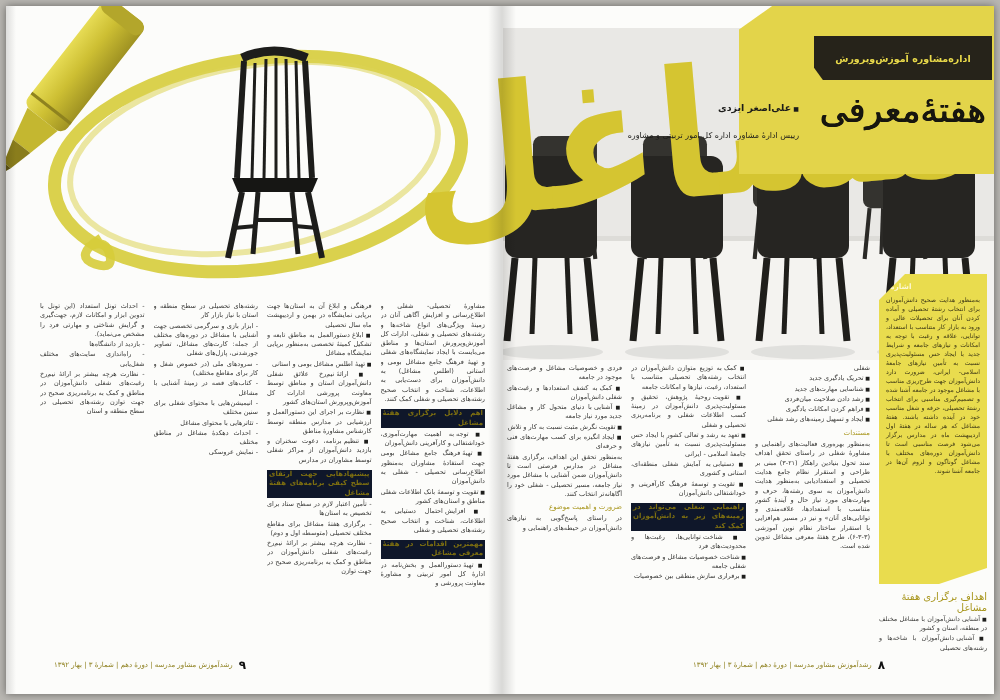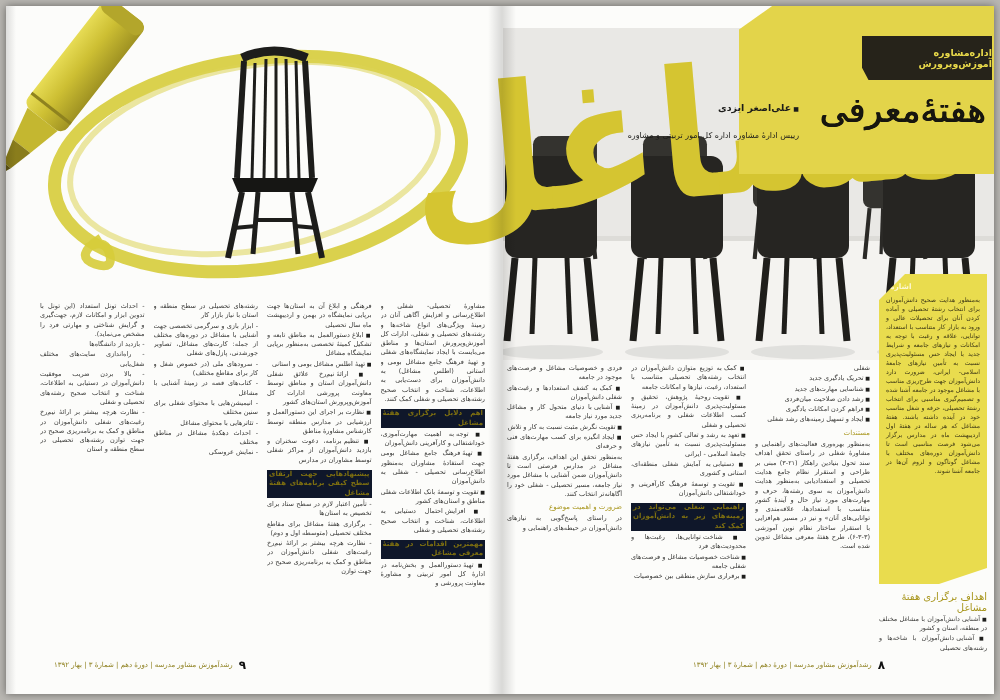--- a/index.html
+++ b/index.html
@@ -21,21 +21,21 @@
   .it .sq{font-size:5px;color:#1e1e1c;}
   .it.h{color:#a8961d;font-weight:normal;font-size:7px;margin:4px 0 2px;}
   .it.hl{color:#7e6f10;font-weight:bold;font-size:7px;margin:4px 0 2px;background:#0f172a;display:inline-block;padding:0 2px;}
   .footer{position:absolute;display:flex;align-items:center;gap:6px;direction:rtl;z-index:30;}
   .footer .ftxt{font-size:7px;color:#8d7f1c;}
   .footer .fnum{font-size:12px;font-weight:bold;color:#111;}
 
   
   .photo-wrap{position:absolute;left:0;top:22px;width:491px;height:332px;overflow:hidden;}
   .yellow-corner{position:absolute;right:0;top:0;width:255px;height:168px;background:#e3d44a;clip-path:polygon(13% 0,100% 0,100% 100%,0 100%,0 14%);z-index:12;}
-  .dept-tab{position:absolute;right:2px;top:30px;width:130px;height:44px;background:#26231a;color:#e8d94a;display:flex;align-items:center;justify-content:center;font-size:9.5px;font-weight:bold;z-index:14;clip-path:polygon(0 0,100% 0,100% 100%,5% 100%,0 72%);}
+  .dept-tab{position:absolute;right:2px;top:30px;width:178px;height:44px;background:#26231a;color:#e8d94a;display:flex;align-items:center;justify-content:center;font-size:9.5px;font-weight:bold;z-index:14;clip-path:polygon(0 0,100% 0,100% 100%,5% 100%,0 72%);}
   .main-title{position:absolute;right:8px;top:84px;width:240px;font-size:35px;font-weight:normal;color:#17160f;z-index:14;letter-spacing:-1px;text-shadow:.5px 0 #17160f,-.5px 0 #17160f;}
   .author{position:absolute;right:195px;top:96px;width:220px;text-align:right;direction:rtl;z-index:14;color:#1c1c1a;}
   .author .a-name{font-size:9.5px;font-weight:bold;}
   .author .a-name .sq{font-size:6px;}
   .author .a-role{font-size:8px;margin-top:18px;}
   .callig{position:absolute;left:-8px;top:46px;width:480px;z-index:10;font-size:158px;font-weight:bold;color:#d5c531;transform:rotate(-5deg) scaleY(1.12);transform-origin:center;line-height:1;text-align:center;pointer-events:none;}
 
   
   .ashareh{position:absolute;right:7px;top:268px;width:108px;height:310px;background:#e9dc4e;z-index:13;
     clip-path:polygon(26px 0,100% 0,100% calc(100% - 16px),calc(100% - 48px) 100%,0 100%,0 26px);
@@ -114,21 +114,20 @@
           <div class="it d">- کتاب‌های قصه در زمینهٔ آشنایی با مشاغل</div>
           <div class="it d">- انیمیشن‌هایی با محتوای شغلی برای سنین مختلف</div>
           <div class="it d">- تئاترهایی با محتوای مشاغل</div>
           <div class="it d">- احداث دهکدهٔ مشاغل در مناطق مختلف</div>
           <div class="it d">- نمایش عروسکی</div>
         </div>
       <div class="col">
           <div class="it d">- احداث تونل استعداد (این تونل با تدوین ابزار و امکانات لازم، جهت‌گیری و گرایش شناختی و مهارتی فرد را مشخص می‌نماید).</div>
           <div class="it d">- بازدید از دانشگاه‌ها</div>
           <div class="it d">- راه‌اندازی سایت‌های مختلف شغل‌یابی</div>
-          <div class="it d">- بالا بردن ضریب موفقیت دانش‌آموزان در دستیابی به اطلاعات، شناخت و انتخاب صحیح رشته‌های تحصیلی و شغلی</div>
           <div class="it d">- نظارت هرچه بیشتر بر ارائهٔ نیم‌رخ رغبت‌های شغلی دانش‌آموزان در مناطق و کمک به برنامه‌ریزی صحیح در جهت توازن رشته‌های تحصیلی در سطح منطقه و استان</div>
         </div>
     </div>
 
     <div class="footer" style="left:48px;bottom:22px;">
       <span class="fnum">۹</span>
       <span class="ftxt">رشدآموزش مشاور مدرسه | دورهٔ دهم | شمارهٔ ۳ | بهار ۱۳۹۲</span>
     </div>
   </div>
 

